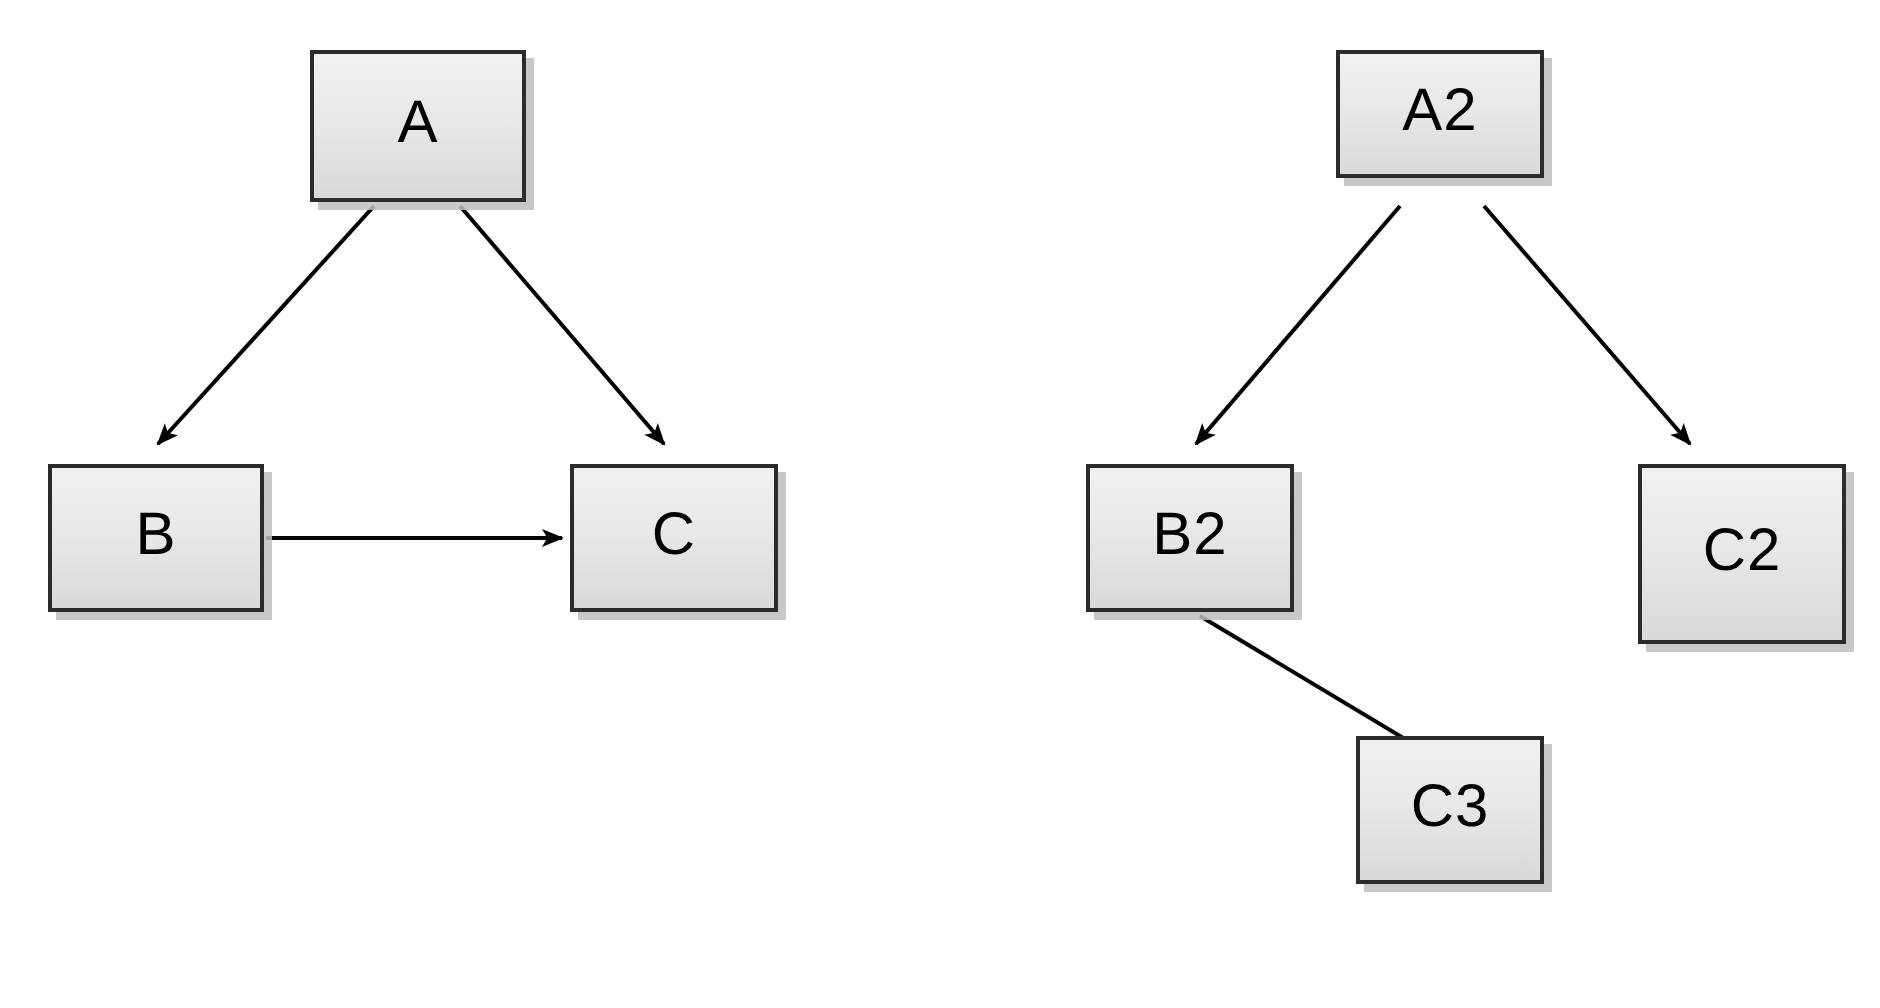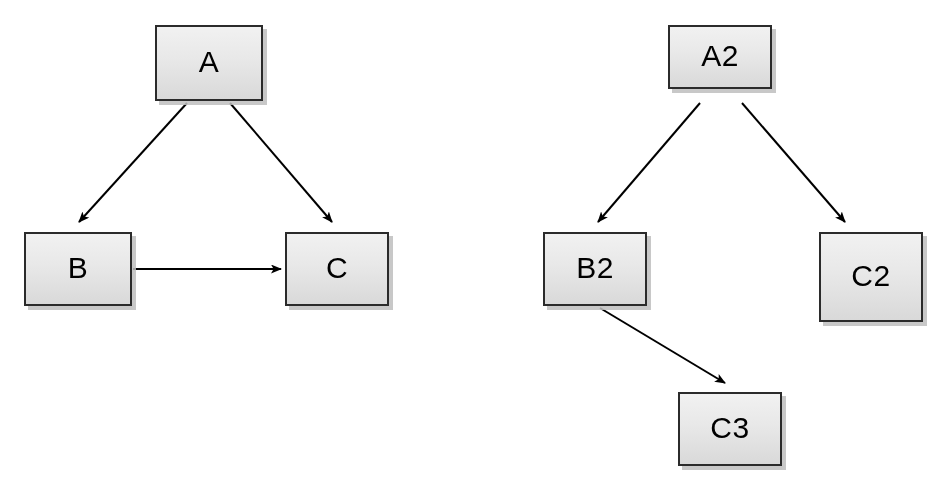--- a/index.html
+++ b/index.html
@@ -82,17 +82,17 @@
 
   <div class="node" style="left:668px; top:25px; width:104px; height:64px;">
     <span class="node-label">A2</span>
   </div>
   <div class="node" style="left:543px; top:232px; width:104px; height:74px;">
     <span class="node-label">B2</span>
   </div>
   <div class="node" style="left:798px; top:232px; width:104px; height:90px;margin-left:21px;">
     <span class="node-label">C2</span>
   </div>
-  <div class="node" style="left:678px; top:392px; width:104px; height:74px;">
+  <div class="node" style="left:678px; top:368px; width:94px; height:74px;">
     <span class="node-label">C3</span>
   </div>
 
 </div>
 
 </body></html>

